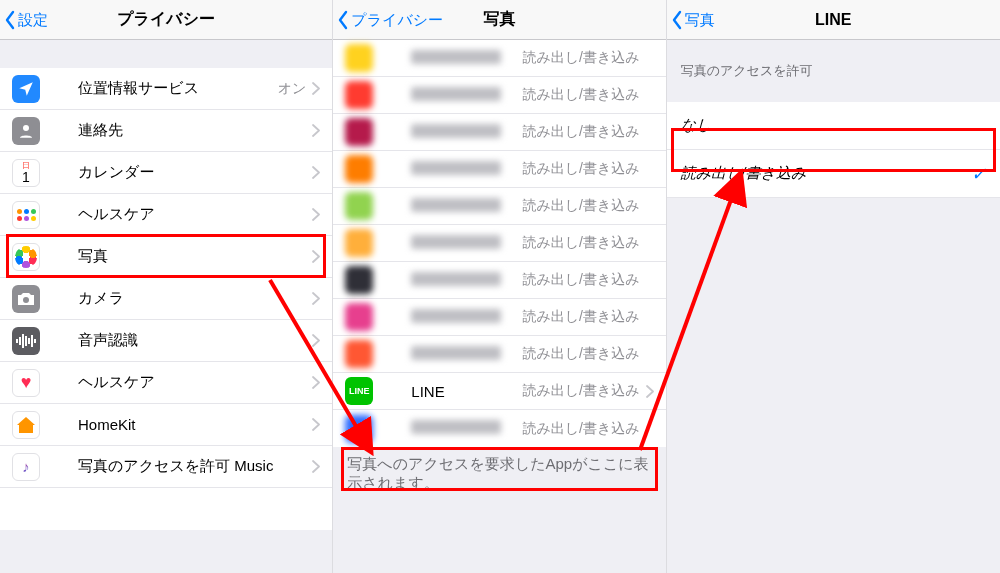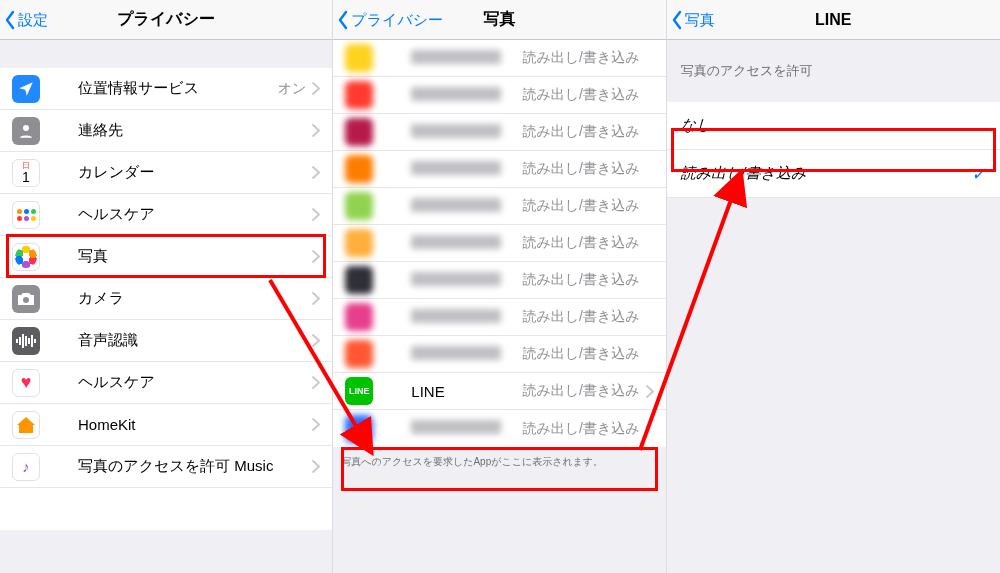--- a/index.html
+++ b/index.html
@@ -97,22 +97,22 @@
     display: inline-block;
     width: 90px;
     height: 14px;
     background: #bfbfc4;
     filter: blur(3px);
     border-radius: 2px;
   }
   .row-nochev .chev { visibility: hidden; }
 
   .footer-note {
-    padding: 8px 8px;
-    font-size: 10px;
+    padding: 8px 14px;
+    font-size: 15px;
     color: #6d6d72;
   }
 
   .section-header {
     padding: 22px 14px 22px;
     font-size: 13px;
     color: #6d6d72;
   }
 
   .row3 {

